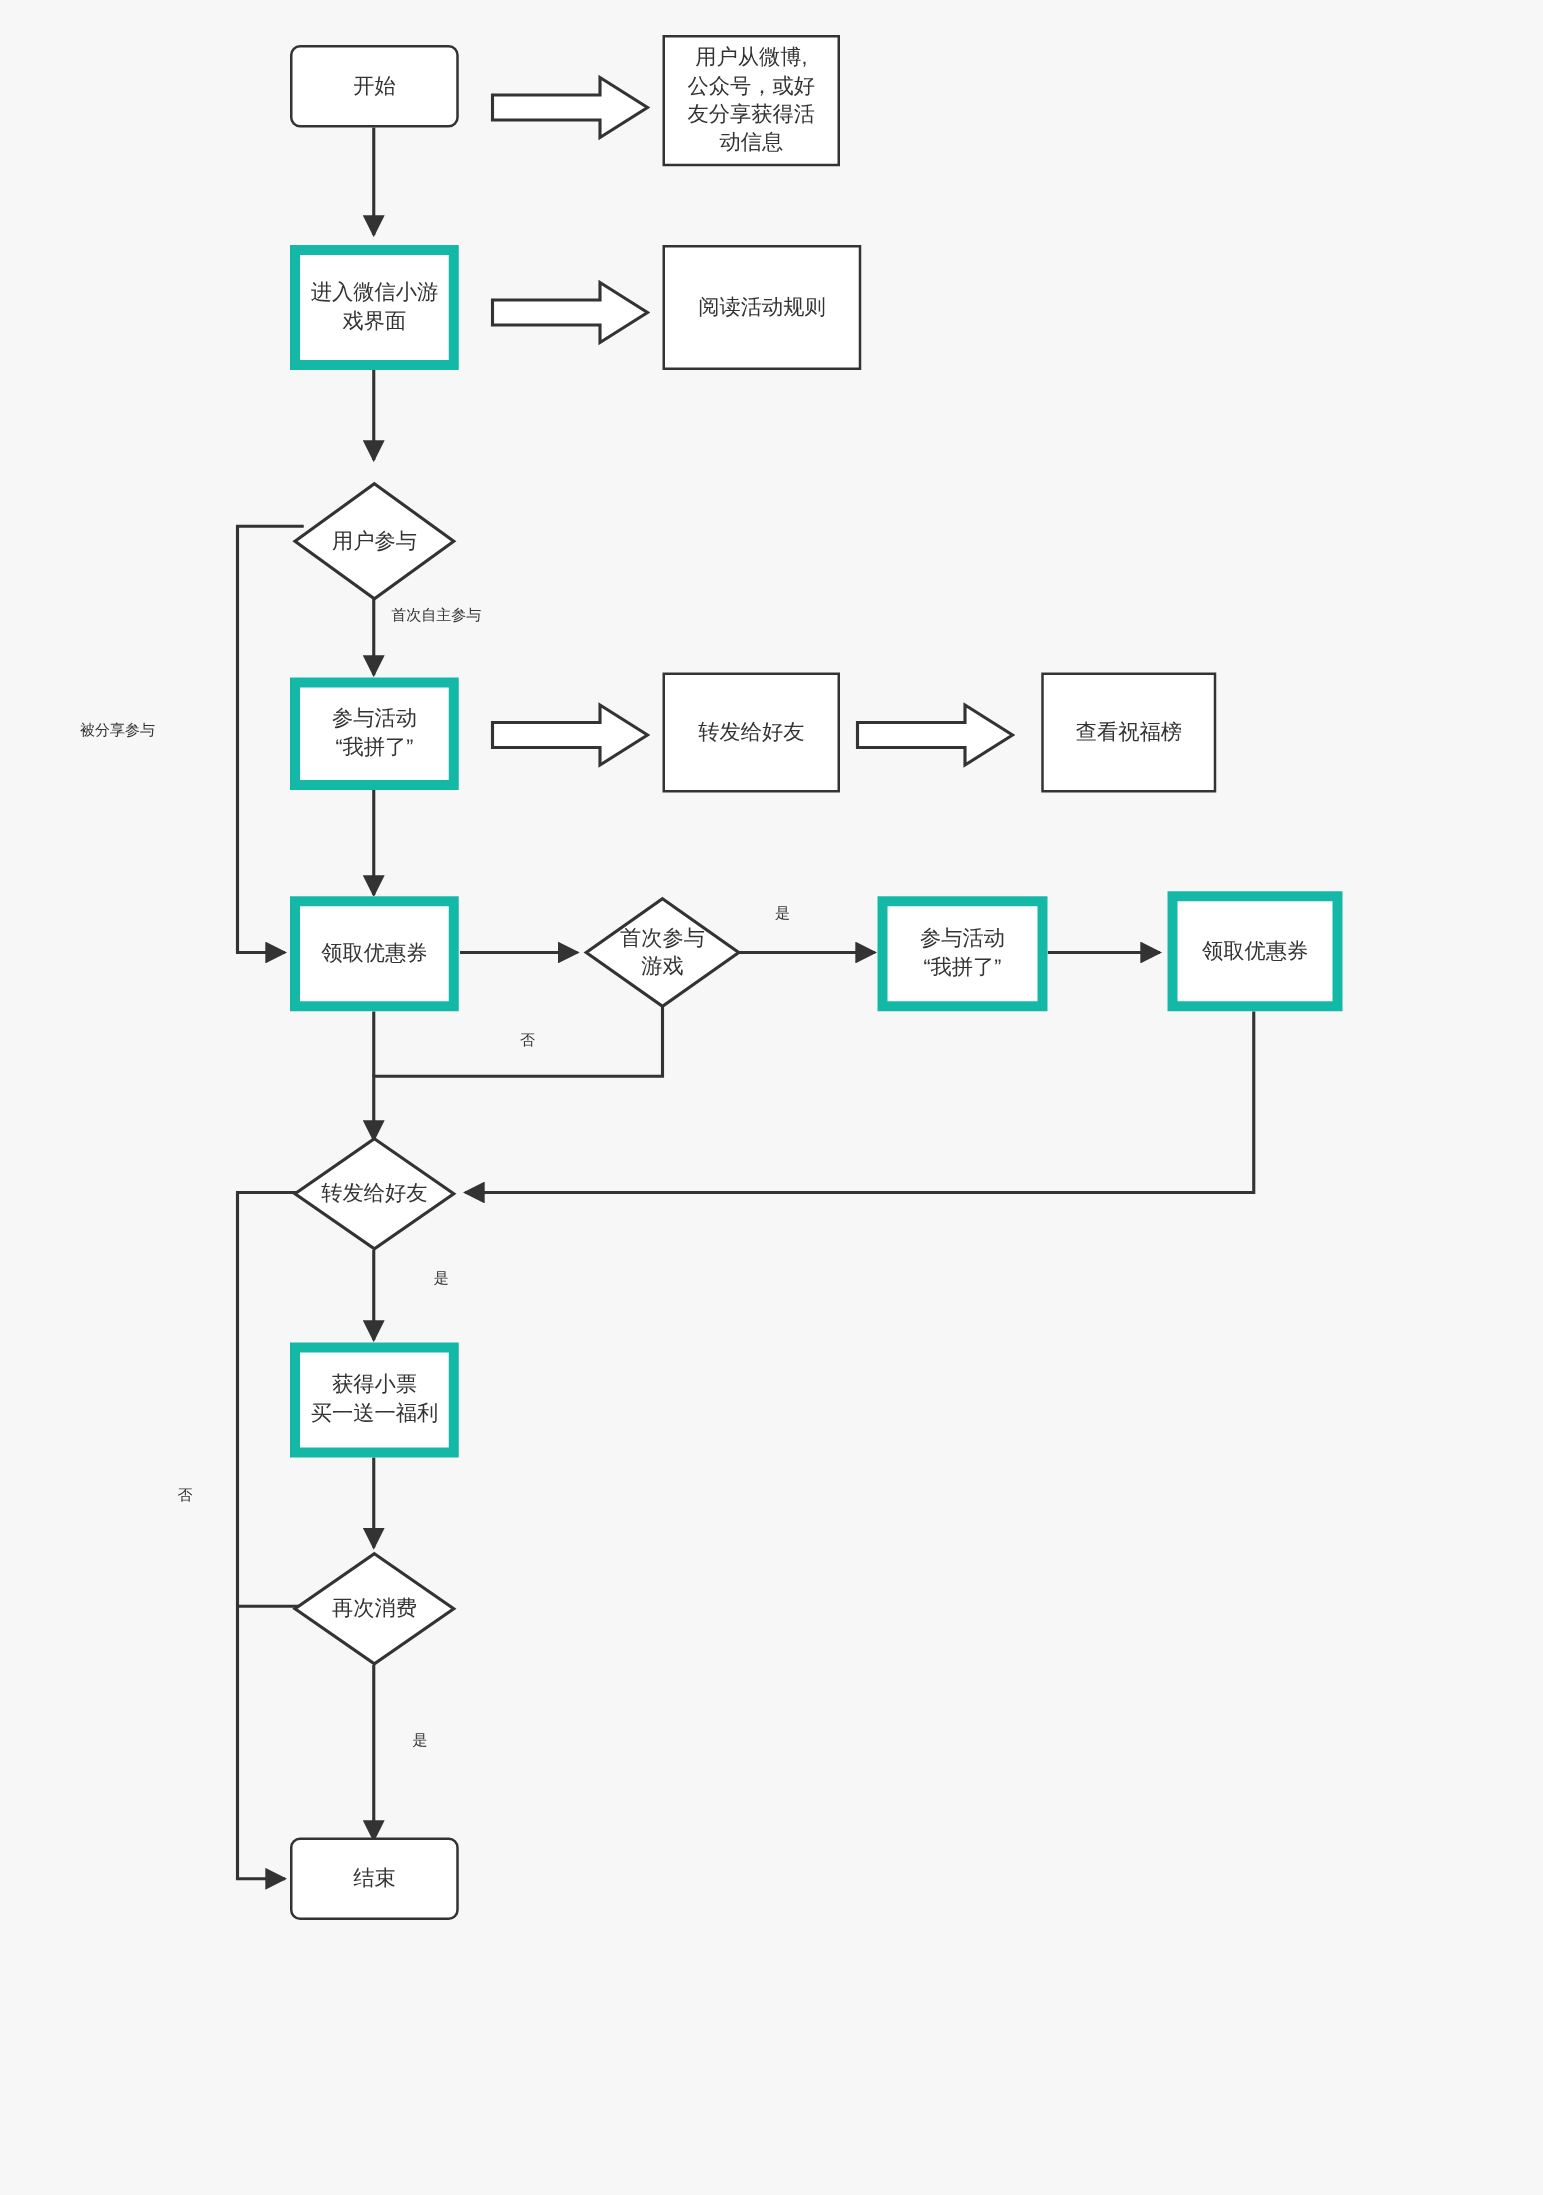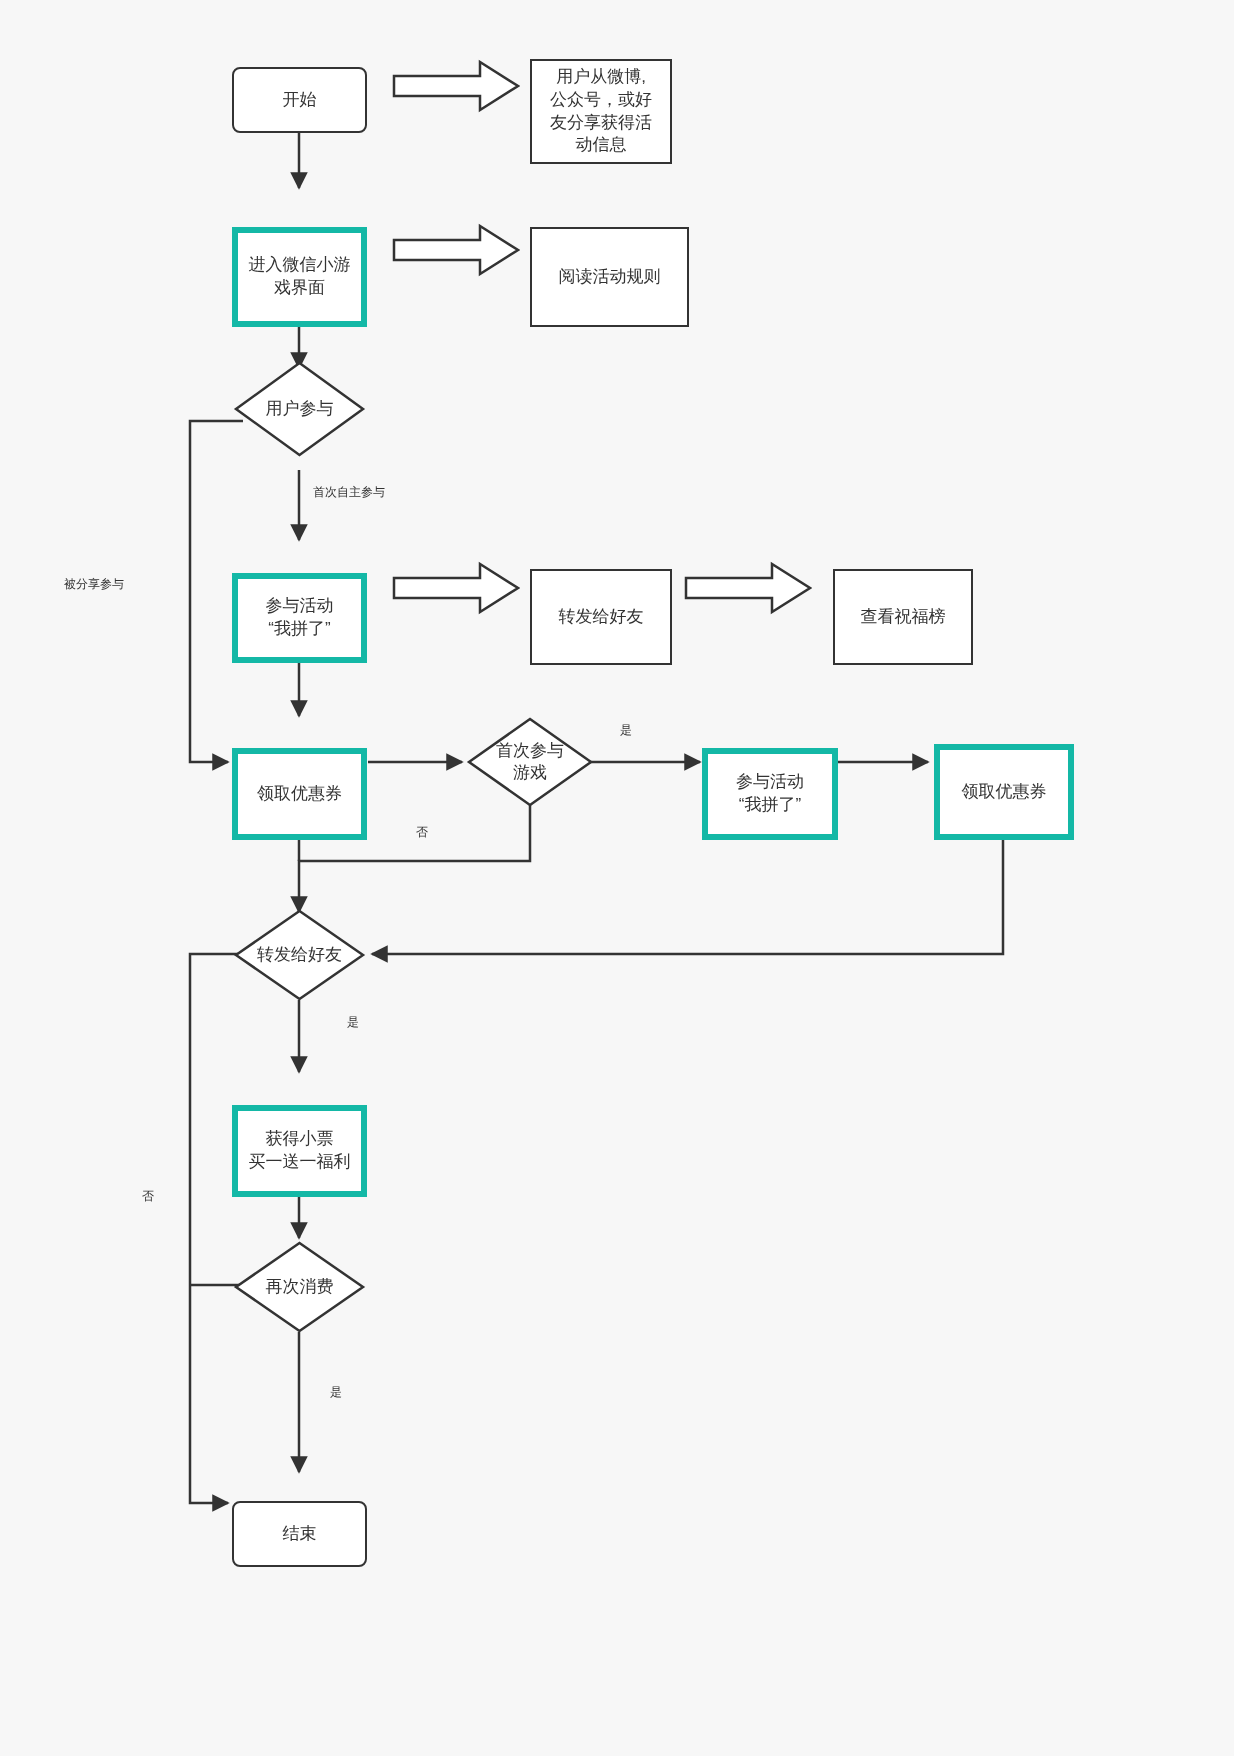--- a/index.html
+++ b/index.html
@@ -16,25 +16,24 @@
 
   .node{
     position:absolute;
     box-sizing:border-box;
     display:flex;align-items:center;justify-content:center;
     text-align:center;
     color:#333333;
     font-size:17px;
     line-height:1.35;
     z-index:3;
-    margin-top:31px;
   }
   .proc{
     background:#ffffff;
-    border:6px solid #14b8a6;
+    border:8px solid #14b8a6;
   }
   .term{
     background:#ffffff;
     border:2px solid #333333;
     border-radius:8px;
   }
   .note{
     background:#ffffff;
     border:2px solid #333333;
   }
@@ -143,21 +142,21 @@
   </div>
 
   <div class="node proc" style="left:232px;top:196px;width:135px;height:100px;">
     <span>进入微信小游<br>戏界面</span>
   </div>
 
   <div class="node note" style="left:530px;top:196px;width:159px;height:100px;">
     <span>阅读活动规则</span>
   </div>
 
-  <div class="dec-wrap" style="left:233px;top:360px;width:133px;height:98px;">
+  <div class="dec-wrap" style="left:233px;top:384px;width:133px;height:98px;">
     <svg width="133" height="98" viewBox="0 0 133 98">
       <path d="M 66.5 3 L 130 49 L 66.5 95 L 3 49 Z" fill="#ffffff" stroke="#333333" stroke-width="2.5"></path>
     </svg>
     <div class="dec-label">用户参与</div>
   </div>
 
   <div class="node proc" style="left:232px;top:542px;width:135px;height:90px;">
     <span>参与活动<br>“我拼了”</span>
   </div>
 

